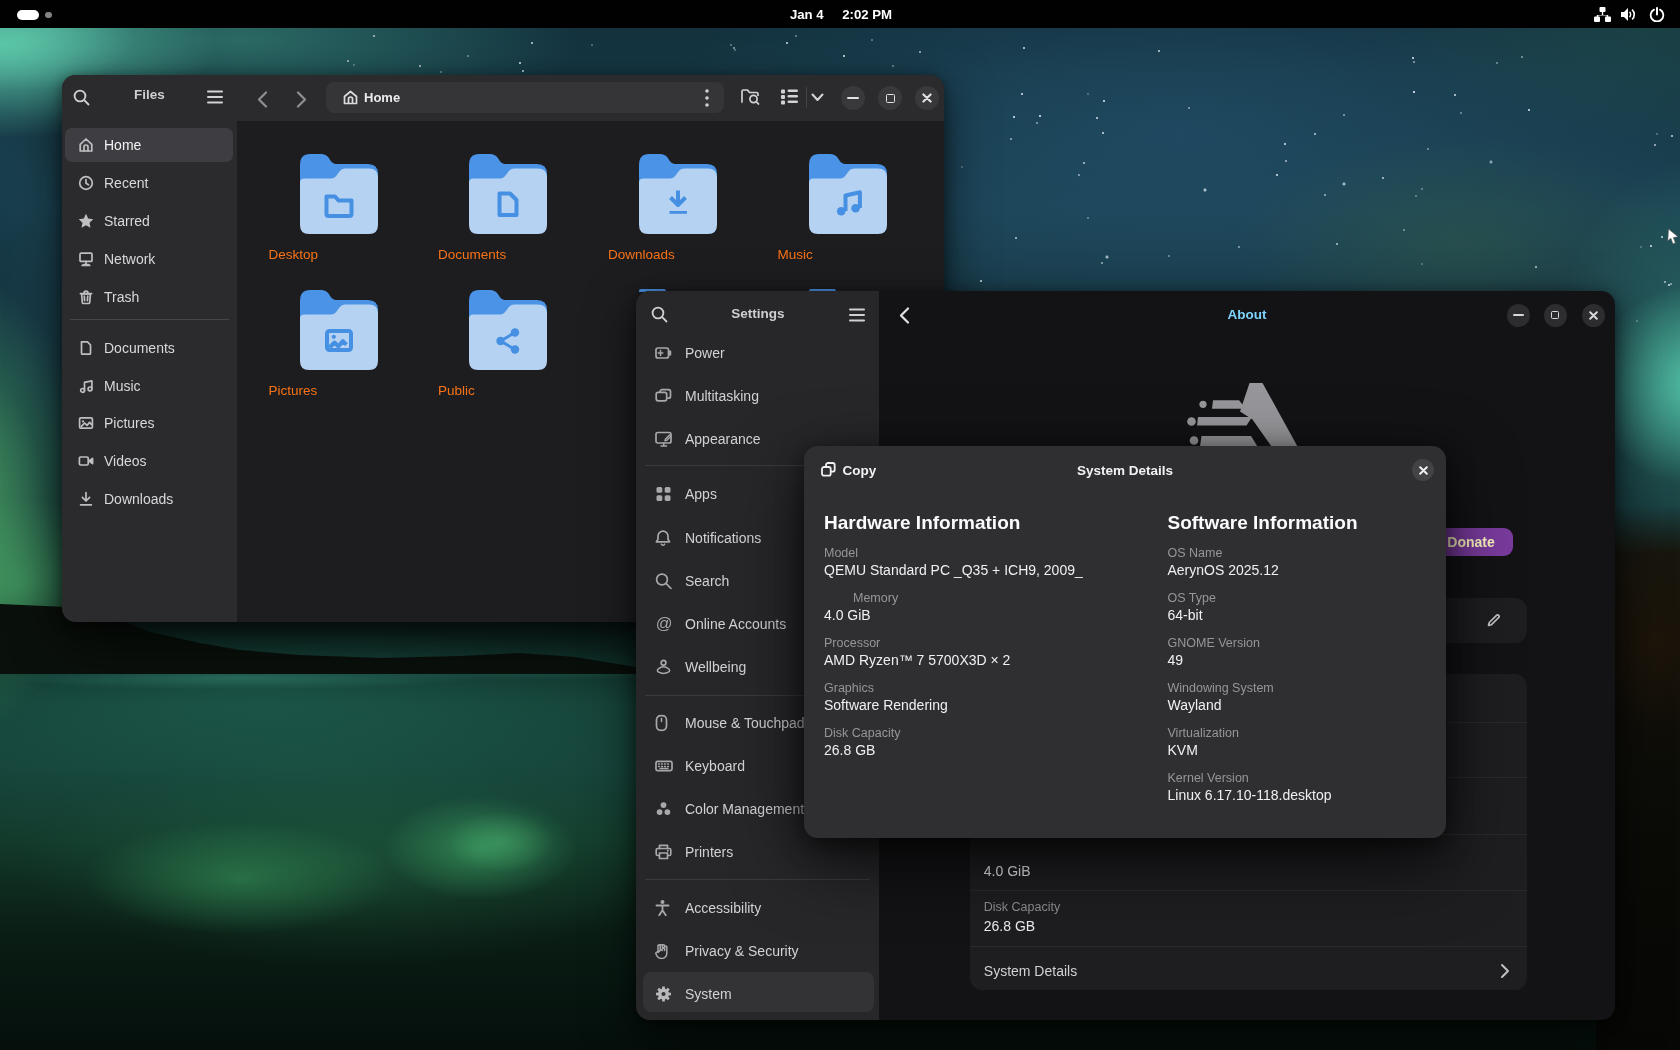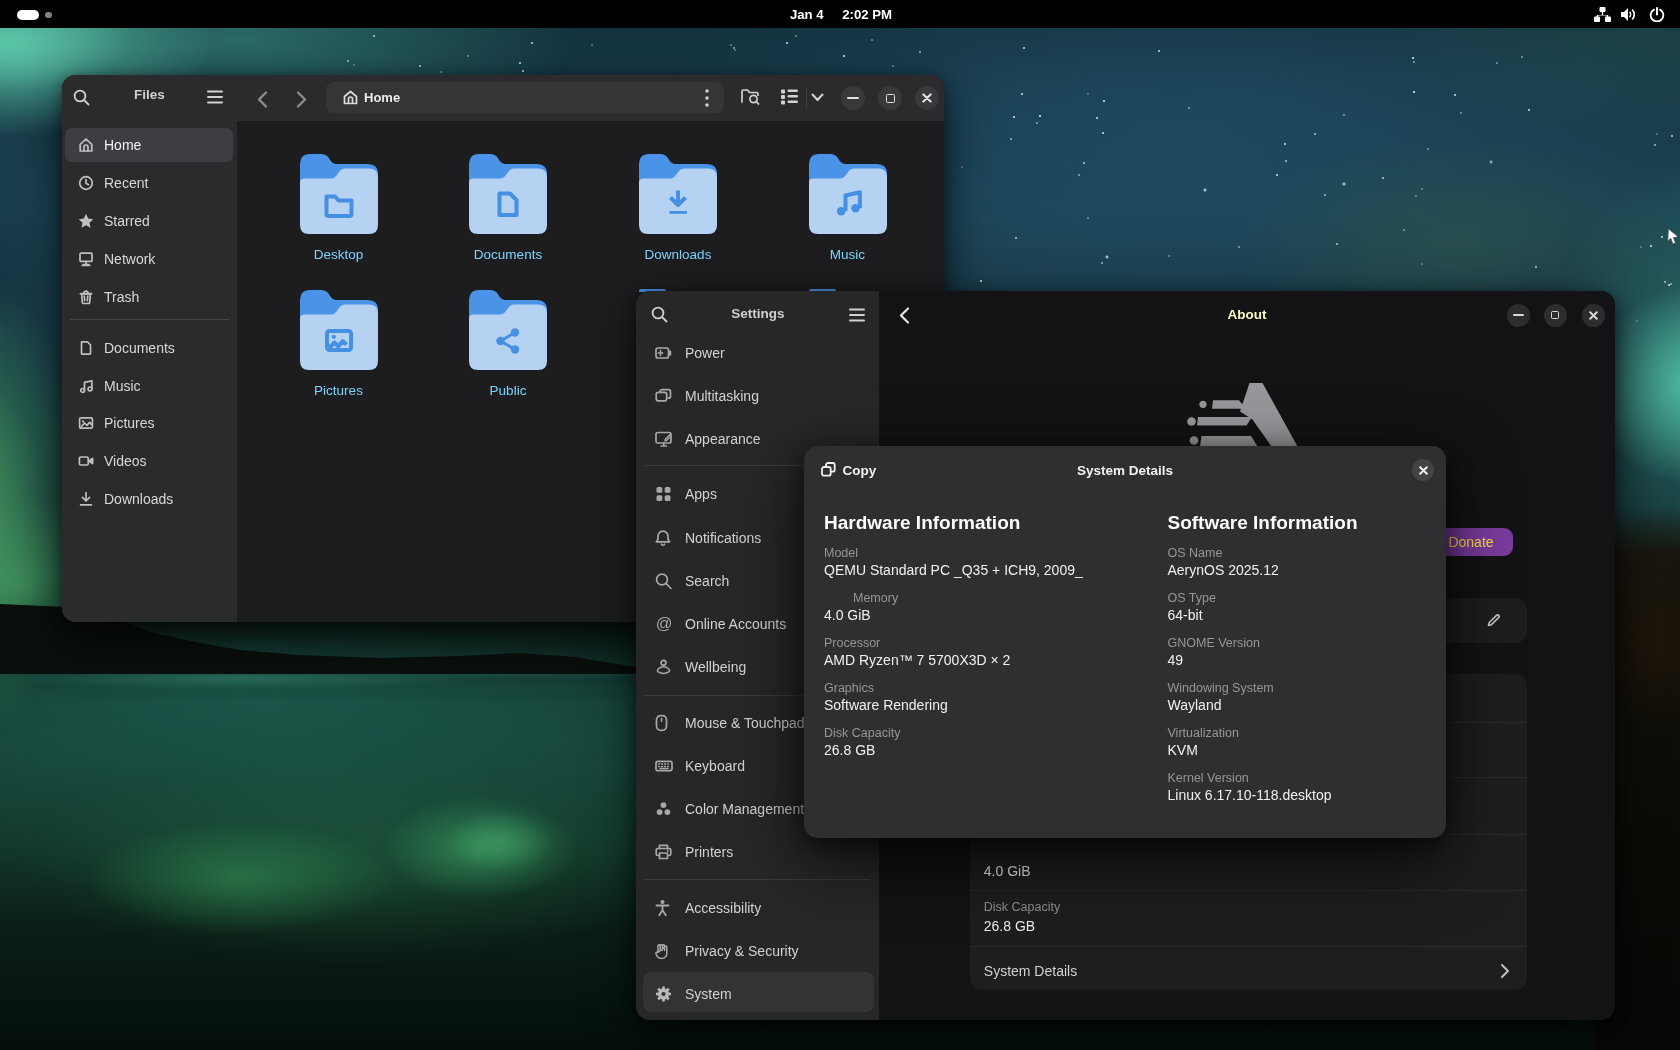--- a/index.html
+++ b/index.html
@@ -254,21 +254,21 @@
         <path d="M8,1.6 v8 M4.4,6.4 L8,10 l3.6,-3.6 M2.6,13.8 h10.8"></path>
       </svg>
       <span class="lbl">Downloads</span>
     </div>
  <svg width="0" height="0" style="position:absolute">
       <defs>
   <path id="fback" d="M0,12 Q0,1 10,1 L21,1 Q26,1 28.5,4.5 L31,8.2 Q33,11 37,11 L68,11 Q78,11 78,21 L78,46 L0,46 Z" fill="#4a93e6"></path>
   <path id="ffront" d="M0,29.5 Q0,25.5 4.5,25.5 L31,25.5 Q34.5,25.5 36.5,22.5 L39.5,18.5 Q41.5,15.5 45.5,15.5 L69,15.5 Q78,15.5 78,24 L78,72 Q78,81 69,81 L9,81 Q0,81 0,72 Z" fill="#b5d2f2"></path>
  </defs>
     </svg>
- <style>.flabel{position:absolute;width:140px;margin-left:-70px;margin-top:-9px;text-align:center;color:#7dd3fc;font-size:13.5px;}
+ <style>.flabel{position:absolute;width:140px;margin-left:-70px;margin-top:-9px;color:#f97316;font-size:13.5px;}
  .fsvg{position:absolute;width:78px;height:81px;}
  .em{fill:none;stroke:#4590e2;stroke-width:4;stroke-linejoin:round;}</style>
  <svg class="fsvg" style="left:237.5px;top:78px" viewBox="0 0 78 81">
       <use href="#fback"></use>
       <use href="#ffront"></use>
    <path class="em" d="M26.5,43.5 h8.5 l3.5,4 h13 v13.5 q0,2 -2,2 h-21 q-2,0 -2,-2 z" stroke-width="3.6"></path>
     </svg>
  <div class="flabel" style="left:276.5px;top:181px">Desktop</div>
  <svg class="fsvg" style="left:407px;top:78px" viewBox="0 0 78 81">
       <use href="#fback"></use>
@@ -436,39 +436,39 @@
     </div>
  <div class="prow" style="top:684.5px;">
       <svg width="17" height="17" viewBox="0 0 17 17">
         <path fill="#b9b9bc" fill-rule="evenodd" d="M6.98,3.32 L7.25,1.00 L9.75,1.00 L10.02,3.32 A5.4,5.4 0 0 1 11.09,3.76 L12.92,2.32 L14.68,4.08 L13.24,5.91 A5.4,5.4 0 0 1 13.68,6.98 L16.00,7.25 L16.00,9.75 L13.68,10.02 A5.4,5.4 0 0 1 13.24,11.09 L14.68,12.92 L12.92,14.68 L11.09,13.24 A5.4,5.4 0 0 1 10.02,13.68 L9.75,16.00 L7.25,16.00 L6.98,13.68 A5.4,5.4 0 0 1 5.91,13.24 L4.08,14.68 L2.32,12.92 L3.76,11.09 A5.4,5.4 0 0 1 3.32,10.02 L1.00,9.75 L1.00,7.25 L3.32,6.98 A5.4,5.4 0 0 1 3.76,5.91 L2.32,4.08 L4.08,2.32 L5.91,3.76 A5.4,5.4 0 0 1 6.98,3.32 Z M10.60,8.50 A2.1,2.1 0 1 0 6.40,8.50 A2.1,2.1 0 1 0 10.60,8.50 Z"></path>
       </svg>
       <span class="lbl">System</span>
     </div>
  <svg class="abs" style="left:263px;top:16px" width="11" height="17" viewBox="0 0 11 17" fill="none" stroke="#e2e2e4" stroke-width="2.2" stroke-linecap="round" stroke-linejoin="round">
       <path d="M9,1.5 L2,8.5 L9,15.5"></path>
     </svg>
- <div class="abs" style="left:511px;top:16px;width:200px;height:17px;text-align:center;color:#fef9c3;font-size:13.5px;font-weight:bold;">About</div>
+ <div class="abs" style="left:511px;top:16px;width:200px;height:17px;text-align:center;color:#7dd3fc;font-size:13.5px;font-weight:bold;">About</div>
  <div class="abs" style="left:870.5px;top:12.5px;width:23px;height:23px;border-radius:50%;background:#2d2d2f;"></div>
  <div class="abs" style="left:876.5px;top:22.7px;width:11px;height:2.2px;background:#d8d8da;border-radius:1px;"></div>
  <div class="abs" style="left:907.5px;top:12.5px;width:23px;height:23px;border-radius:50%;background:#2d2d2f;"></div>
  <div class="abs" style="left:914.6px;top:19.6px;width:8.8px;height:8.8px;border:1.7px solid #d8d8da;border-radius:1.5px;"></div>
  <div class="abs" style="left:945.5px;top:12.5px;width:23px;height:23px;border-radius:50%;background:#2d2d2f;"></div>
  <svg class="abs" style="left:952.5px;top:19.5px" width="9" height="9" viewBox="0 0 9 9" stroke="#d8d8da" stroke-width="2" stroke-linecap="round">
       <path d="M1.2,1.2 L7.8,7.8 M7.8,1.2 L1.2,7.8"></path>
     </svg>
  <svg class="abs" style="left:540px;top:88px" width="140" height="70" viewBox="1176 379 140 70" fill="#97979b">
   <path d="M1249.5,383 L1262.5,383 L1297.5,446.5 L1271.5,446.5 L1252.5,419.5 L1240,411.5 Z"></path>
   <path d="M1213,400.2 L1239,400.2 L1246,408.7 L1212,408.7 Z"></path>
   <path d="M1198,417 L1252,417 L1246.5,425.5 L1197,425.5 Z"></path>
   <path d="M1201.5,436 L1251,436 L1257.5,446.5 L1200,446.5 Z"></path>
   <circle cx="1203" cy="404.3" r="3.6"></circle>
       <circle cx="1191.5" cy="421.5" r="4.3"></circle>
       <circle cx="1194" cy="440.5" r="4.3"></circle>
  </svg>
- <div class="abs" style="left:793px;top:236.5px;width:84px;height:28px;border-radius:9px;background:#7a3b9e;color:#fde047;font-size:14px;font-weight:normal;display:flex;align-items:center;justify-content:center;">Donate</div>
+ <div class="abs" style="left:793px;top:236.5px;width:84px;height:28px;border-radius:9px;background:#7a3b9e;color:#fef9c3;font-size:14px;font-weight:bold;display:flex;align-items:center;justify-content:center;">Donate</div>
  <div class="abs" style="left:333.5px;top:307px;width:557px;height:45px;border-radius:12px;background:#1e1e21;"></div>
  <svg class="abs" style="left:850px;top:321px" width="16" height="16" viewBox="0 0 16 16" fill="none" stroke="#c6c6c8" stroke-width="1.7" stroke-linejoin="round">
       <path d="M2.5,13.5 l0.8,-3 7.2,-7.2 a1.55,1.55 0 0 1 2.2,0 a1.55,1.55 0 0 1 0,2.2 l-7.2,7.2 z"></path>
     </svg>
  <div class="abs" style="left:333.5px;top:383.3px;width:557px;height:315.5px;border-radius:12px;background:#1e1e21;"></div>
  <div class="abs" style="left:333.5px;top:430.5px;width:557px;height:1px;background:#2a2a2d;"></div>
  <div class="abs" style="left:333.5px;top:486.3px;width:557px;height:1px;background:#2a2a2d;"></div>
  <div class="abs" style="left:333.5px;top:542.9px;width:557px;height:1px;background:#2a2a2d;"></div>
  <div class="abs" style="left:333.5px;top:598.7px;width:557px;height:1px;background:#2a2a2d;"></div>
  <div class="abs" style="left:333.5px;top:655.3px;width:557px;height:1px;background:#2a2a2d;"></div>

